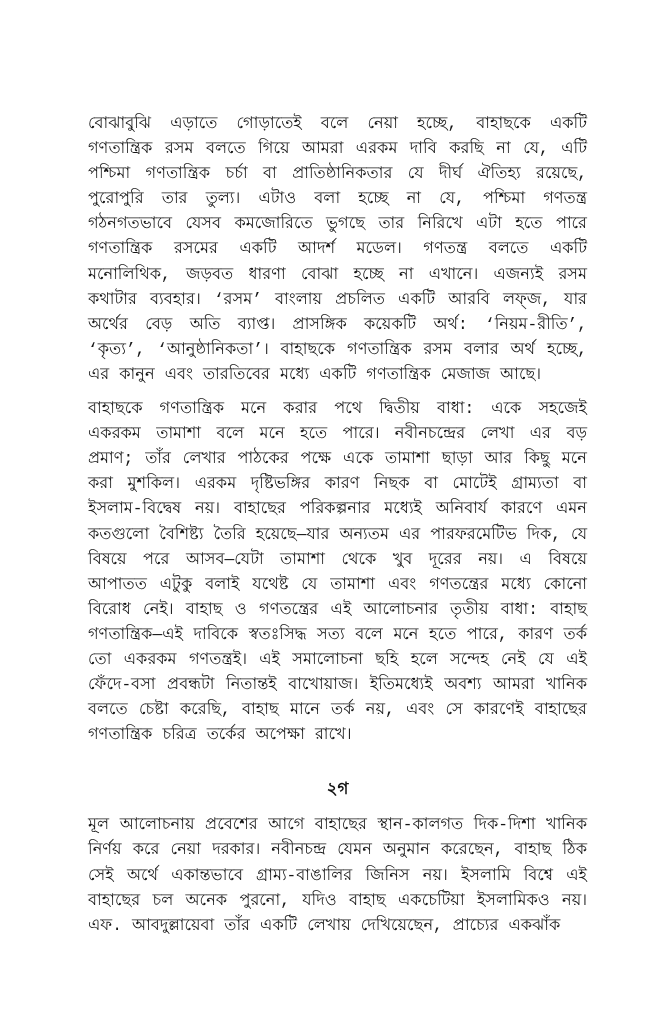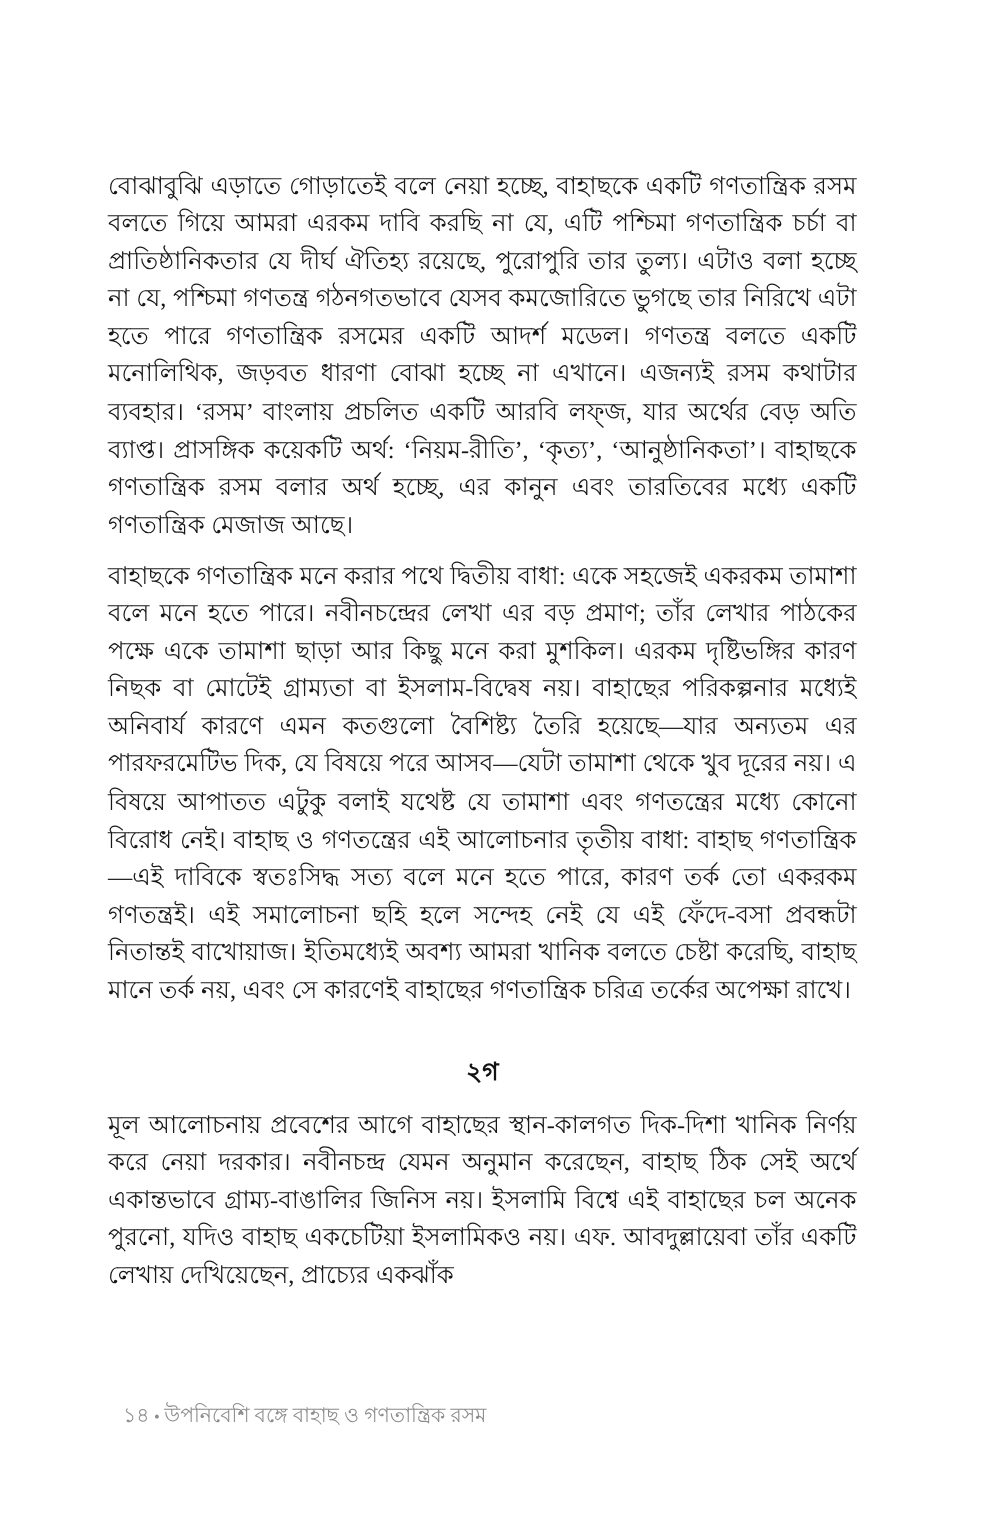--- a/index.html
+++ b/index.html
@@ -14,23 +14,24 @@
   .page {
     position: relative;
     width: 663px;
     height: 1024px;
     background: #ffffff;
     overflow: hidden;
     box-sizing: border-box;
   }
   .text-block {
     position: absolute;
-    left: 72px;
+    left: 88px;
     top: 112px;
     width: 499px;
+    font-family: Liberation Mono, monospace;
   }
   .para {
     margin: 0 0 9px 0;
     padding: 0;
     font-size: 16.2px;
     line-height: 25.1px;
     color: #171717;
     text-align: justify;
     text-justify: inter-word;
     word-spacing: 0.02em;
@@ -86,17 +87,14 @@
     <div class="spacer-before-heading"></div>
 
     <h2 class="section-heading">২গ</h2>
 
     <div class="spacer-after-heading"></div>
 
     <p class="para last-line-natural">মূল আলোচনায় প্রবেশের আগে বাহাছের স্থান-কালগত দিক-দিশা খানিক নির্ণয় করে নেয়া দরকার। নবীনচন্দ্র যেমন অনুমান করেছেন, বাহাছ ঠিক সেই অর্থে একান্তভাবে গ্রাম্য-বাঙালির জিনিস নয়। ইসলামি বিশ্বে এই বাহাছের চল অনেক পুরনো, যদিও বাহাছ একচেটিয়া ইসলামিকও নয়। এফ. আবদুল্লায়েবা তাঁর একটি লেখায় দেখিয়েছেন, প্রাচ্যের একঝাঁক</p>
 
   </div>
 
-  <div class="footer">
-    <span>১৪</span><span class="sep">•</span><span>উপনিবেশি বঙ্গে বাহাছ ও গণতান্ত্রিক রসম</span>
-  </div>
 
 </div>
 
 </body></html>

